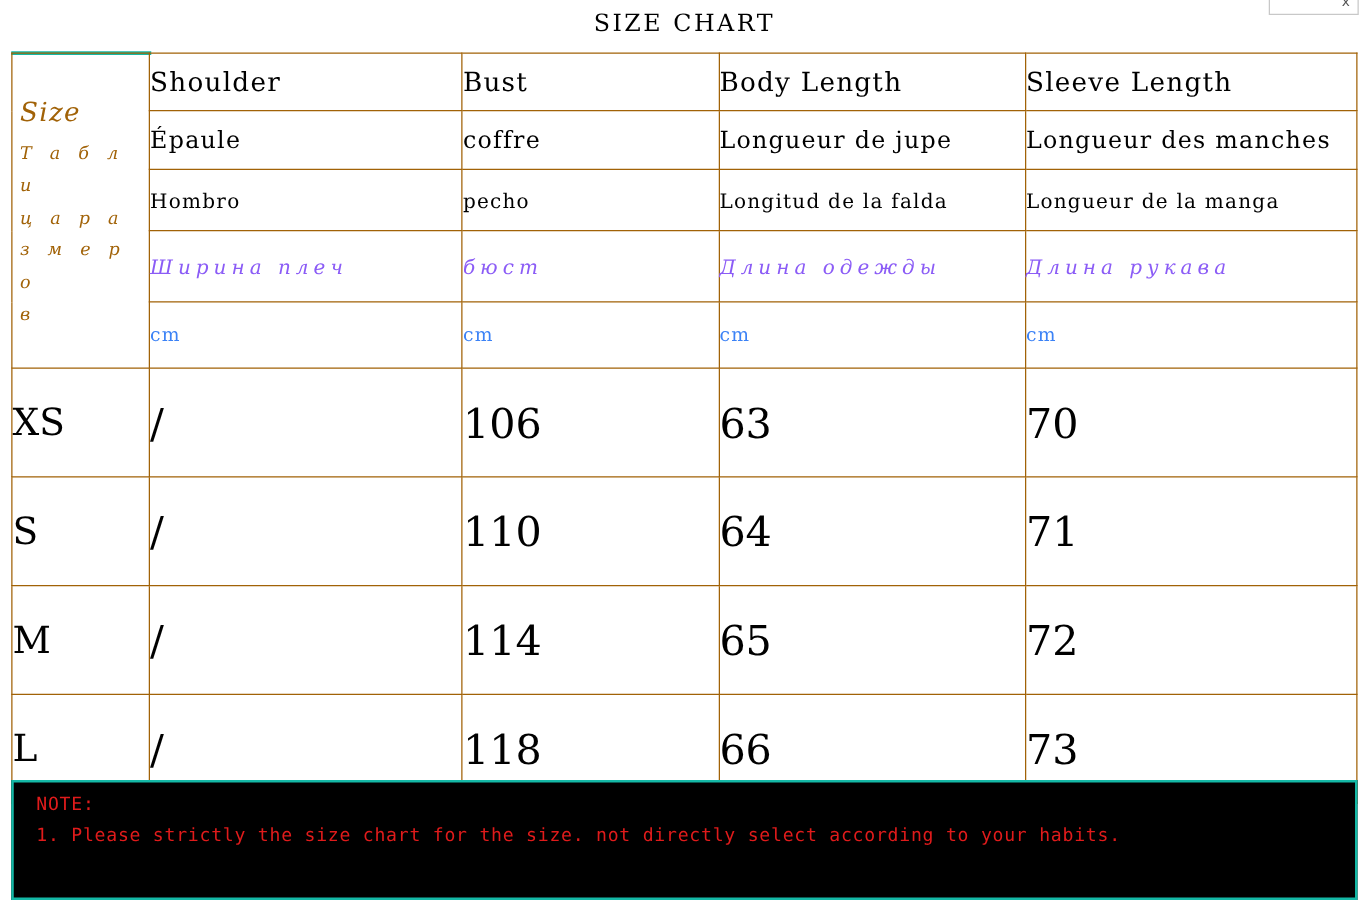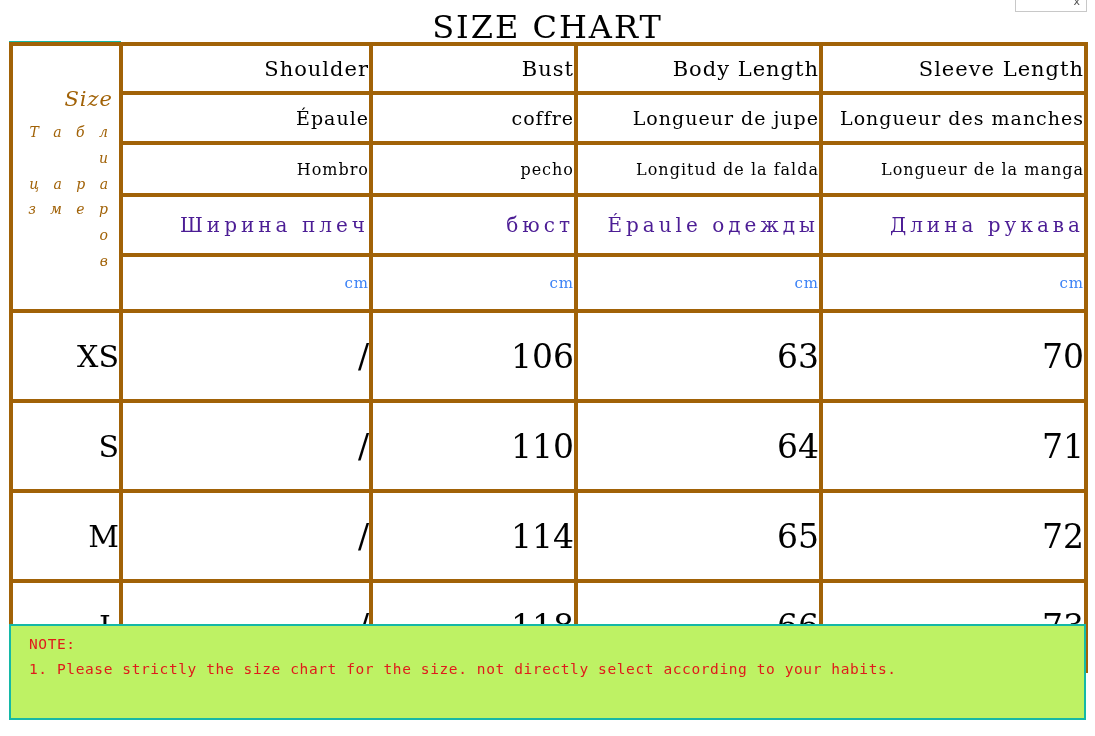--- a/index.html
+++ b/index.html
@@ -46,57 +46,58 @@
     line-height: 10px;
   }
 
   .chart-title {
     position: absolute;
     left: 0;
     top: 8px;
     width: 1095px;
     text-align: center;
     font-family: "DejaVu Serif", serif;
-    font-size: 32px;
+    font-size: 19px;
     letter-spacing: 2px;
     color: #000000;
   }
 
   table.size-table {
     position: absolute;
     left: 9px;
     top: 42px;
     width: 1077px;
     border-collapse: collapse;
     table-layout: fixed;
   }
   table.size-table td {
-    border: 4px solid #a16207;
-    text-align: right;
+    border: 1px solid #a16207;
+    text-align: left;
     vertical-align: middle;
     padding: 0;
     font-family: "DejaVu Serif", serif;
   }
 
   
   col.c-size { width: 110px; }
   col.c-shoulder { width: 250px; }
   col.c-bust { width: 205px; }
   col.c-body { width: 245px; }
   col.c-sleeve { width: 265px; }
 
   
   .hdr-en td { height: 45px; font-size: 21px; letter-spacing: 1px; }
   .hdr-fr td { height: 46px; font-size: 19px; letter-spacing: 1px; }
   .hdr-es td { height: 48px; font-size: 16px; letter-spacing: 1px; }
   .hdr-ru td {
     height: 56px;
-    font-size: 20px;
+    font-size: 16px;
+    font-style: italic;
     letter-spacing: 4px;
-    color: #4c1d95;
+    color: #8b5cf6;
   }
   .hdr-unit td {
     height: 52px;
     font-size: 15px;
     color: #3b82f6;
     font-weight: normal;
     letter-spacing: 1px;
     font-family: "DejaVu Sans Mono", monospace;
   }
 
@@ -122,21 +123,21 @@
 
   
   .note-box {
     position: absolute;
     left: 9px;
     top: 624px;
     width: 1077px;
     height: 96px;
     box-sizing: border-box;
     border: 2px solid #14b8a6;
-    background: #bef264;
+    background: #000000;
     padding: 6px 14px 0 18px;
   }
   .note-box .note-line {
     color: #e01b1b;
     font-family: "DejaVu Sans Mono", monospace;
     font-size: 14.5px;
     letter-spacing: 0.6px;
     line-height: 1.75;
     white-space: nowrap;
   }
@@ -198,21 +199,21 @@
       </tr>
       <tr class="hdr-es">
         <td>Hombro</td>
         <td>pecho</td>
         <td>Longitud de la falda</td>
         <td>Longueur de la manga</td>
       </tr>
       <tr class="hdr-ru">
         <td>Ширина  плеч</td>
         <td>бюст</td>
-        <td>Épaule  одежды</td>
+        <td>Длина  одежды</td>
         <td>Длина  рукава</td>
       </tr>
       <tr class="hdr-unit">
         <td>cm</td>
         <td>cm</td>
         <td>cm</td>
         <td>cm</td>
       </tr>
 
       <tr class="data-row">

